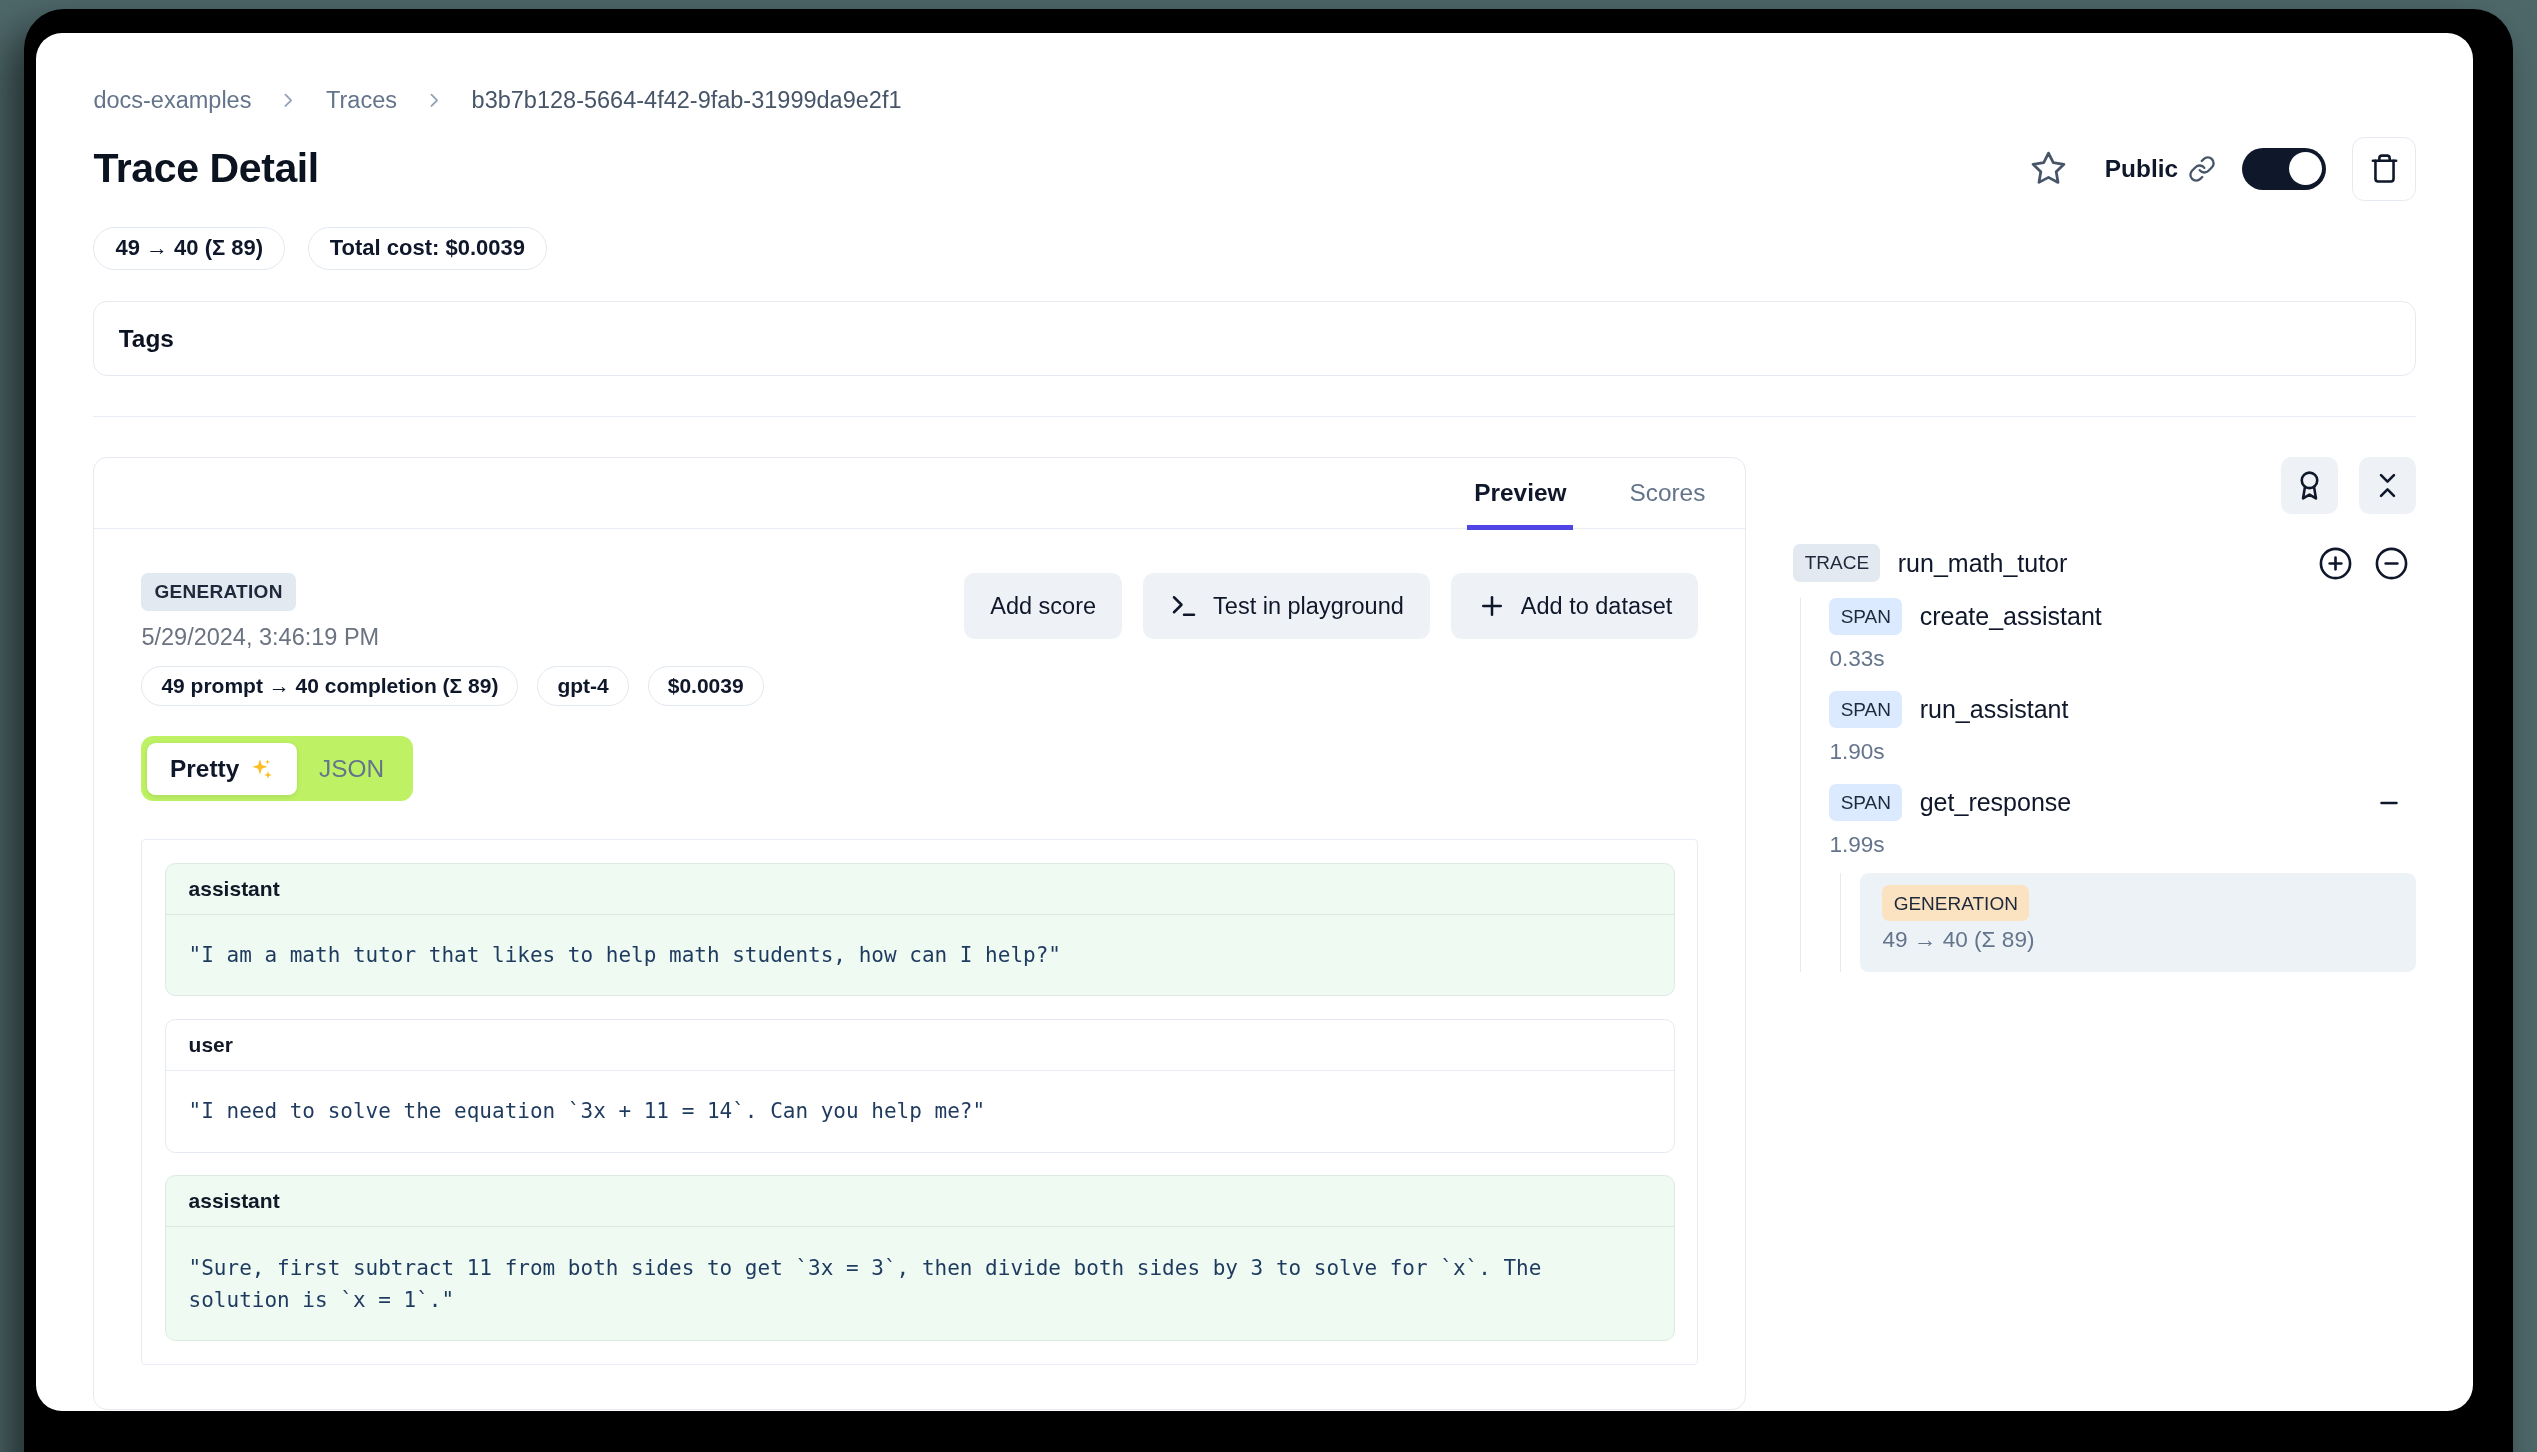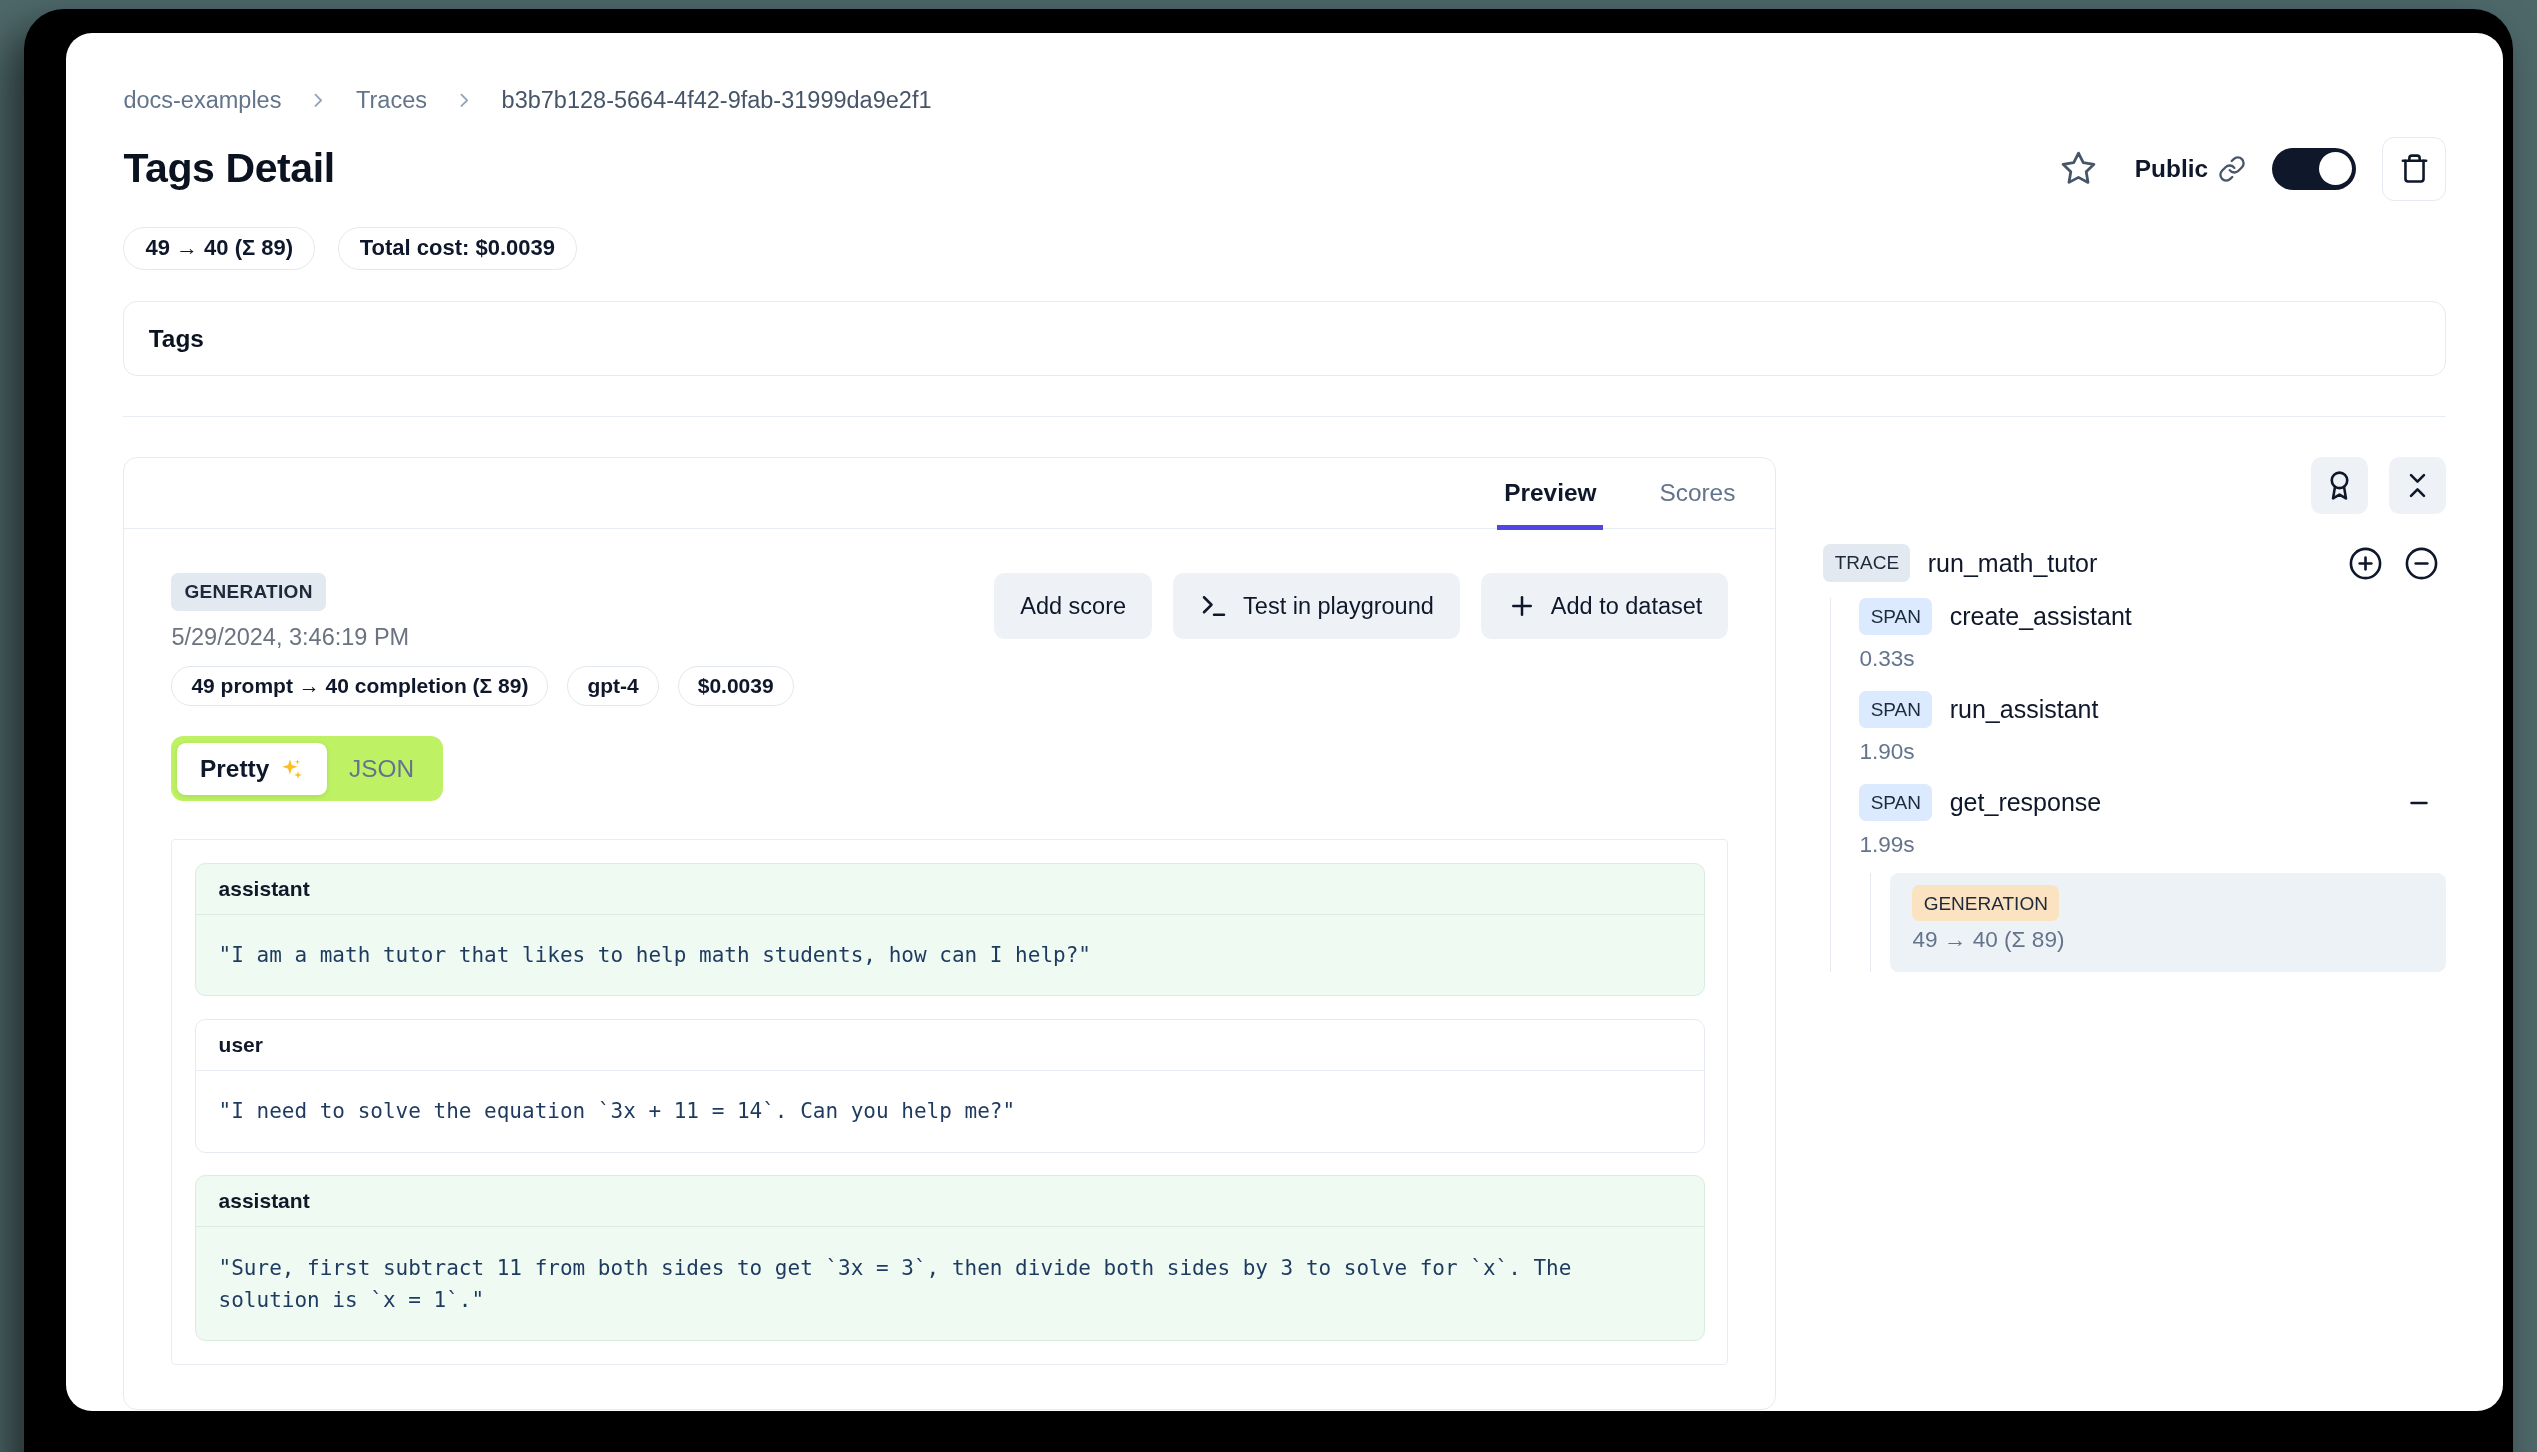--- a/index.html
+++ b/index.html
@@ -5,21 +5,21 @@
   * { margin:0; padding:0; box-sizing:border-box; }
   html,body { width:2538px; height:1452px; overflow:hidden; }
   body { background:#4e686a; font-family:"Liberation Sans", sans-serif; color:#0f172a; position:relative; }
 
   .window {
     position:absolute; left:24.4px; top:8.7px; width:2489px; height:1497px;
     background:#000; border-radius:40px;
     box-shadow:-15.7px 19px 42px rgba(0,0,0,.55);
   }
   .card {
-    position:absolute; left:42px; top:24.4px; width:2437px; height:1378px;
+    position:absolute; left:12px; top:24.4px; width:2437px; height:1378px;
     background:#fff; border-radius:26px; padding:54px 57px 0 57px; overflow:hidden;
   }
 
   
   .breadcrumb { display:flex; align-items:center; gap:26px; font-size:23.5px; color:#64748b; }
   .breadcrumb .crumb-id { color:#475569; }
   .crumb-sep { display:flex; align-items:center; }
 
   
   .title-row { display:flex; align-items:center; justify-content:space-between; margin-top:22.6px; }
@@ -120,21 +120,21 @@
       <span>Traces</span>
       <span class="crumb-sep">
         <svg width="22.6" height="22.6" viewBox="0 0 24 24" fill="none" stroke="#94a3b8" stroke-width="2" stroke-linecap="round" stroke-linejoin="round">
             <polyline points="9 18 15 12 9 6"></polyline>
           </svg>
       </span>
       <span class="crumb-id">b3b7b128-5664-4f42-9fab-31999da9e2f1</span>
     </div>
 
     <div class="title-row">
-      <h1 class="page-title">Tags Detail</h1>
+      <h1 class="page-title">Trace Detail</h1>
       <div class="title-actions">
         <span>
           <svg width="37" height="37" viewBox="0 0 24 24" fill="none" stroke="#475569" stroke-width="1.8" stroke-linecap="round" stroke-linejoin="round">
               <path d="M12 2l3.09 6.26L22 9.27l-5 4.87 1.18 6.88L12 17.77l-6.18 3.24L7 14.14 2 9.27l6.91-1.01L12 2z"></path>
             </svg>
         </span>
         <div class="public-wrap">
           <span class="public-label">Public</span>
           <span>
             <svg width="28" height="28" viewBox="0 0 24 24" fill="none" stroke="#475569" stroke-width="2" stroke-linecap="round" stroke-linejoin="round">

